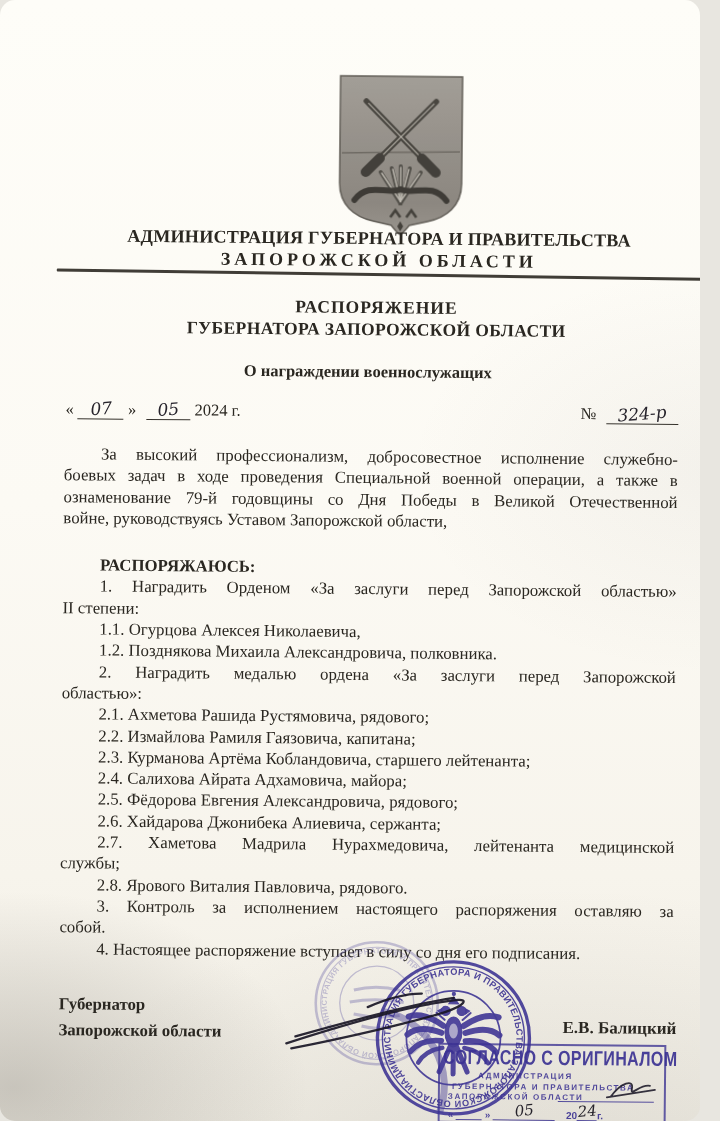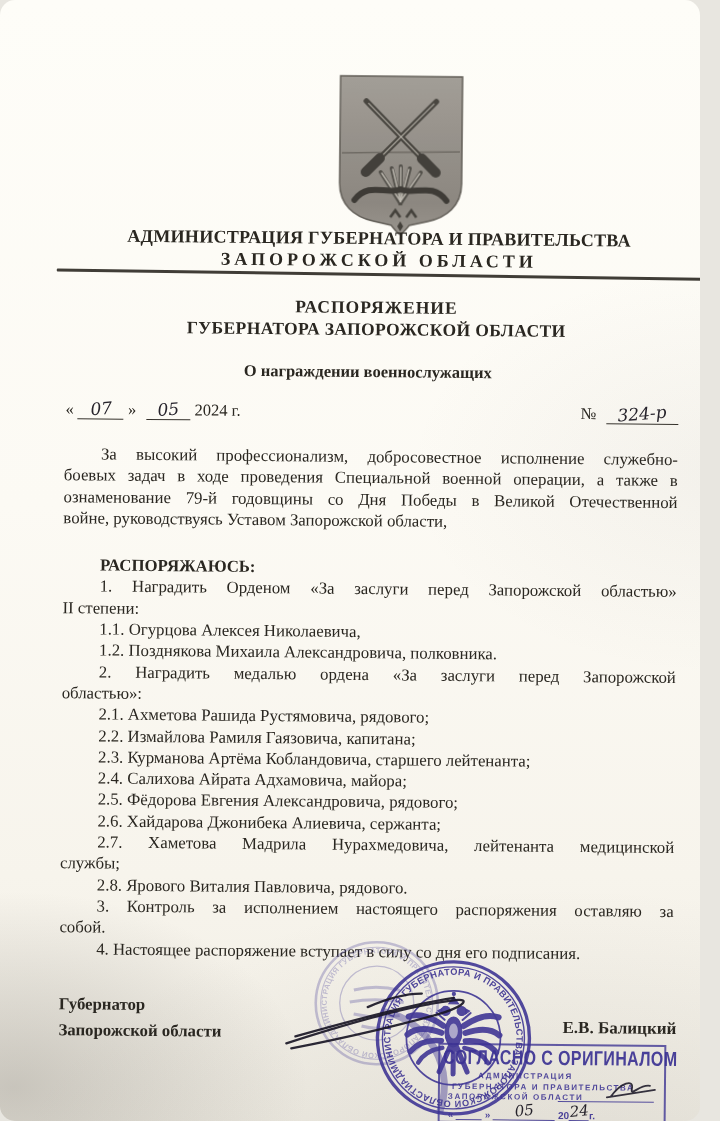--- a/index.html
+++ b/index.html
@@ -150,21 +150,21 @@
       <div class="title">СОГЛАСНО С ОРИГИНАЛОМ</div>
       <div id="rs-l1" class="sm">АДМИНИСТРАЦИЯ</div>
       <div id="rs-l2" class="sm">ГУБЕРНАТОРА И ПРАВИТЕЛЬСТВА</div>
       <div id="rs-l3" class="sm">ЗАПОРОЖСКОЙ ОБЛАСТИ</div>
       <div id="rs-uline"></div>
       <div id="rs-date">
         <span>«</span>
         <span class="dl" style="width:26px">&nbsp;</span>
         <span>»</span>
         <span class="dl" style="width:62px"><span class="hand">05</span></span>
-        <span style="">20</span><span class="dl" style="width:20px"><span class="hand">24</span></span><span>г.</span>
+        <span style="margin-left:8px">20</span><span class="dl" style="width:20px"><span class="hand">24</span></span><span>г.</span>
       </div>
     </div>
 
     <svg id="overlay" class="abs" width="720" height="1121" viewBox="0 0 720 1121">
       <defs>
         <path id="ringStrong" d="M 413.5 1081.5 A 63 63 0 1 1 502.5 1081.5 A 63 63 0 0 1 413.5 1081.5"></path>
         <path id="ringFaint" d="M 345.6 1038.4 A 50 50 0 1 1 416.4 1038.4 A 50 50 0 0 1 345.6 1038.4"></path>
       </defs>
 
       <g opacity=".27" stroke="#3b3292" fill="none">

